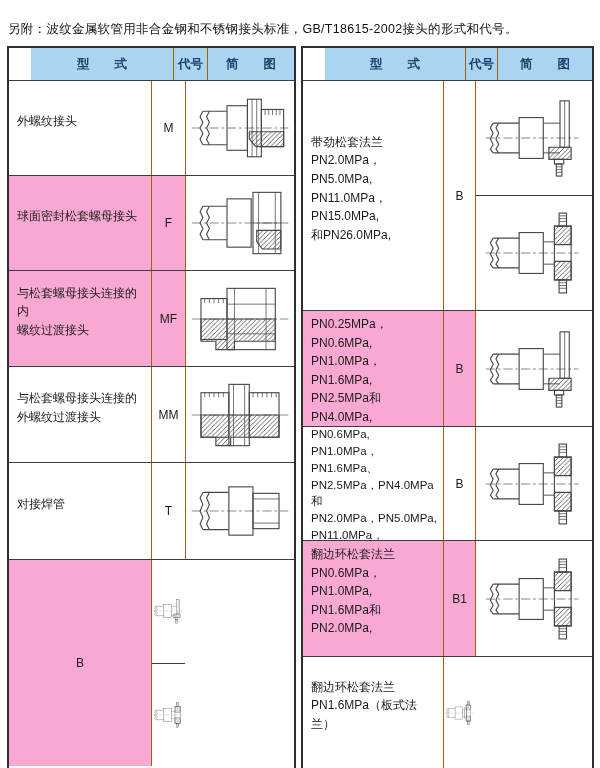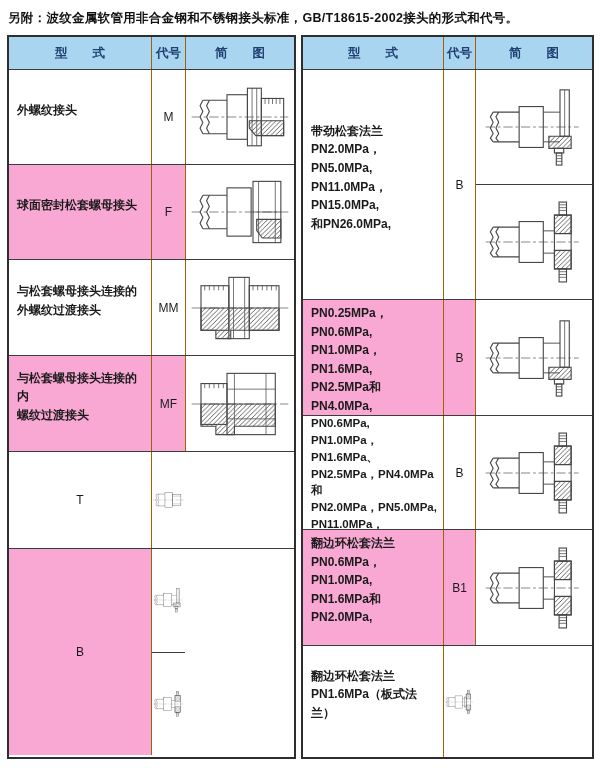--- a/index.html
+++ b/index.html
@@ -1,34 +1,34 @@
 <!DOCTYPE html>
 <html><head>
 <meta charset="utf-8">
 <style>
   * { box-sizing: border-box; margin: 0; padding: 0; }
   html,body { width:600px; height:768px; background:#fff; overflow:hidden;
     font-family:"Liberation Sans","DejaVu Sans",sans-serif; }
   .page { width:600px; height:768px; background:#fff; padding:8px 6px 0 7px; }
-  .title { font-size:12.5px; font-weight:bold; color:#111; letter-spacing:.3px;
-    padding:2px 0 8px 1px; white-space:nowrap; }
+  .title { font-size:12.5px; font-weight:normal; color:#111; letter-spacing:.3px;
+    padding:2px 0 8px 1px; white-space:nowrap;margin-top:11px; }
   .tables { display:flex; gap:5px; }
   .tbl { border:2px solid #2e2e2e; background:#fff; }
   .tbl-left  { width:289px; }
   .tbl-right { width:293px; }
   .row { display:grid; border-top:1px solid #3c3c3c; }
-  .row:first-child { border-top:none; }
+  .row:first-child { border-top:none;padding-left:22px; }
   .tbl-left  .row { grid-template-columns:142px 34px 1fr; }
   .tbl-right .row { grid-template-columns:140px 32px 1fr; }
   .cell { border-left:1px solid #a16207; display:flex; align-items:center; overflow:hidden; }
   .cell:first-child { border-left:none; }
   .head .cell { justify-content:center; background:#a9d5f0; color:#1f4070;
     font-size:12.5px; font-weight:bold; height:32px; }
   .type { font-size:12px; color:#1a1a1a; padding:6px 4px 20px 8px; line-height:1.55;
-    white-space:pre-line;font-weight:bold; }
+    white-space:pre-line; }
   .code { justify-content:center; font-size:12px; color:#1a1a1a; }
   .hl .type, .hl .code { background:#f9a8d4; }
   .diag { background:#fff; flex-direction:column; align-items:stretch; padding:0; }
   .subdiag { flex:1; display:flex; align-items:center; justify-content:center; }
   .subdiag + .subdiag { border-top:1px solid #3c3c3c; }
   .subdiag svg { width:104px; height:86px; }
   .tight .type { line-height:1.45; font-size:11.5px; }
   .defs { position:absolute; width:0; height:0; overflow:hidden; }
 </style>
 </head>
@@ -191,47 +191,48 @@
         <div class="cell code">F</div>
         <div class="cell diag">
           <div class="subdiag">
               <svg>
                 <use href="#diag-f"></use>
               </svg>
             </div>
         </div>
       </div>
 
+      <div class="row hl" style="height:96px">
+        <div class="cell type">与松套螺母接头连接的内
+螺纹过渡接头</div>
+        <div class="cell code">MF</div>
+        <div class="cell diag">
+          <div class="subdiag">
+              <svg>
+                <use href="#diag-mf"></use>
+              </svg>
+            </div>
+        </div>
+      </div>
+
       <div class="row" style="height:96px">
         <div class="cell type">与松套螺母接头连接的
 外螺纹过渡接头</div>
         <div class="cell code">MM</div>
         <div class="cell diag">
           <div class="subdiag">
               <svg>
                 <use href="#diag-mm"></use>
               </svg>
             </div>
         </div>
       </div>
 
-      <div class="row hl" style="height:96px">
-        <div class="cell type">与松套螺母接头连接的内
-螺纹过渡接头</div>
-        <div class="cell code">MF</div>
-        <div class="cell diag">
-          <div class="subdiag">
-              <svg>
-                <use href="#diag-mf"></use>
-              </svg>
-            </div>
-        </div>
-      </div>
-
       <div class="row" style="height:97px">
+        <div class="cell type">对接焊管</div>
         <div class="cell code">T</div>
         <div class="cell diag">
           <div class="subdiag">
               <svg>
                 <use href="#diag-t"></use>
               </svg>
             </div>
         </div>
       </div>
 

